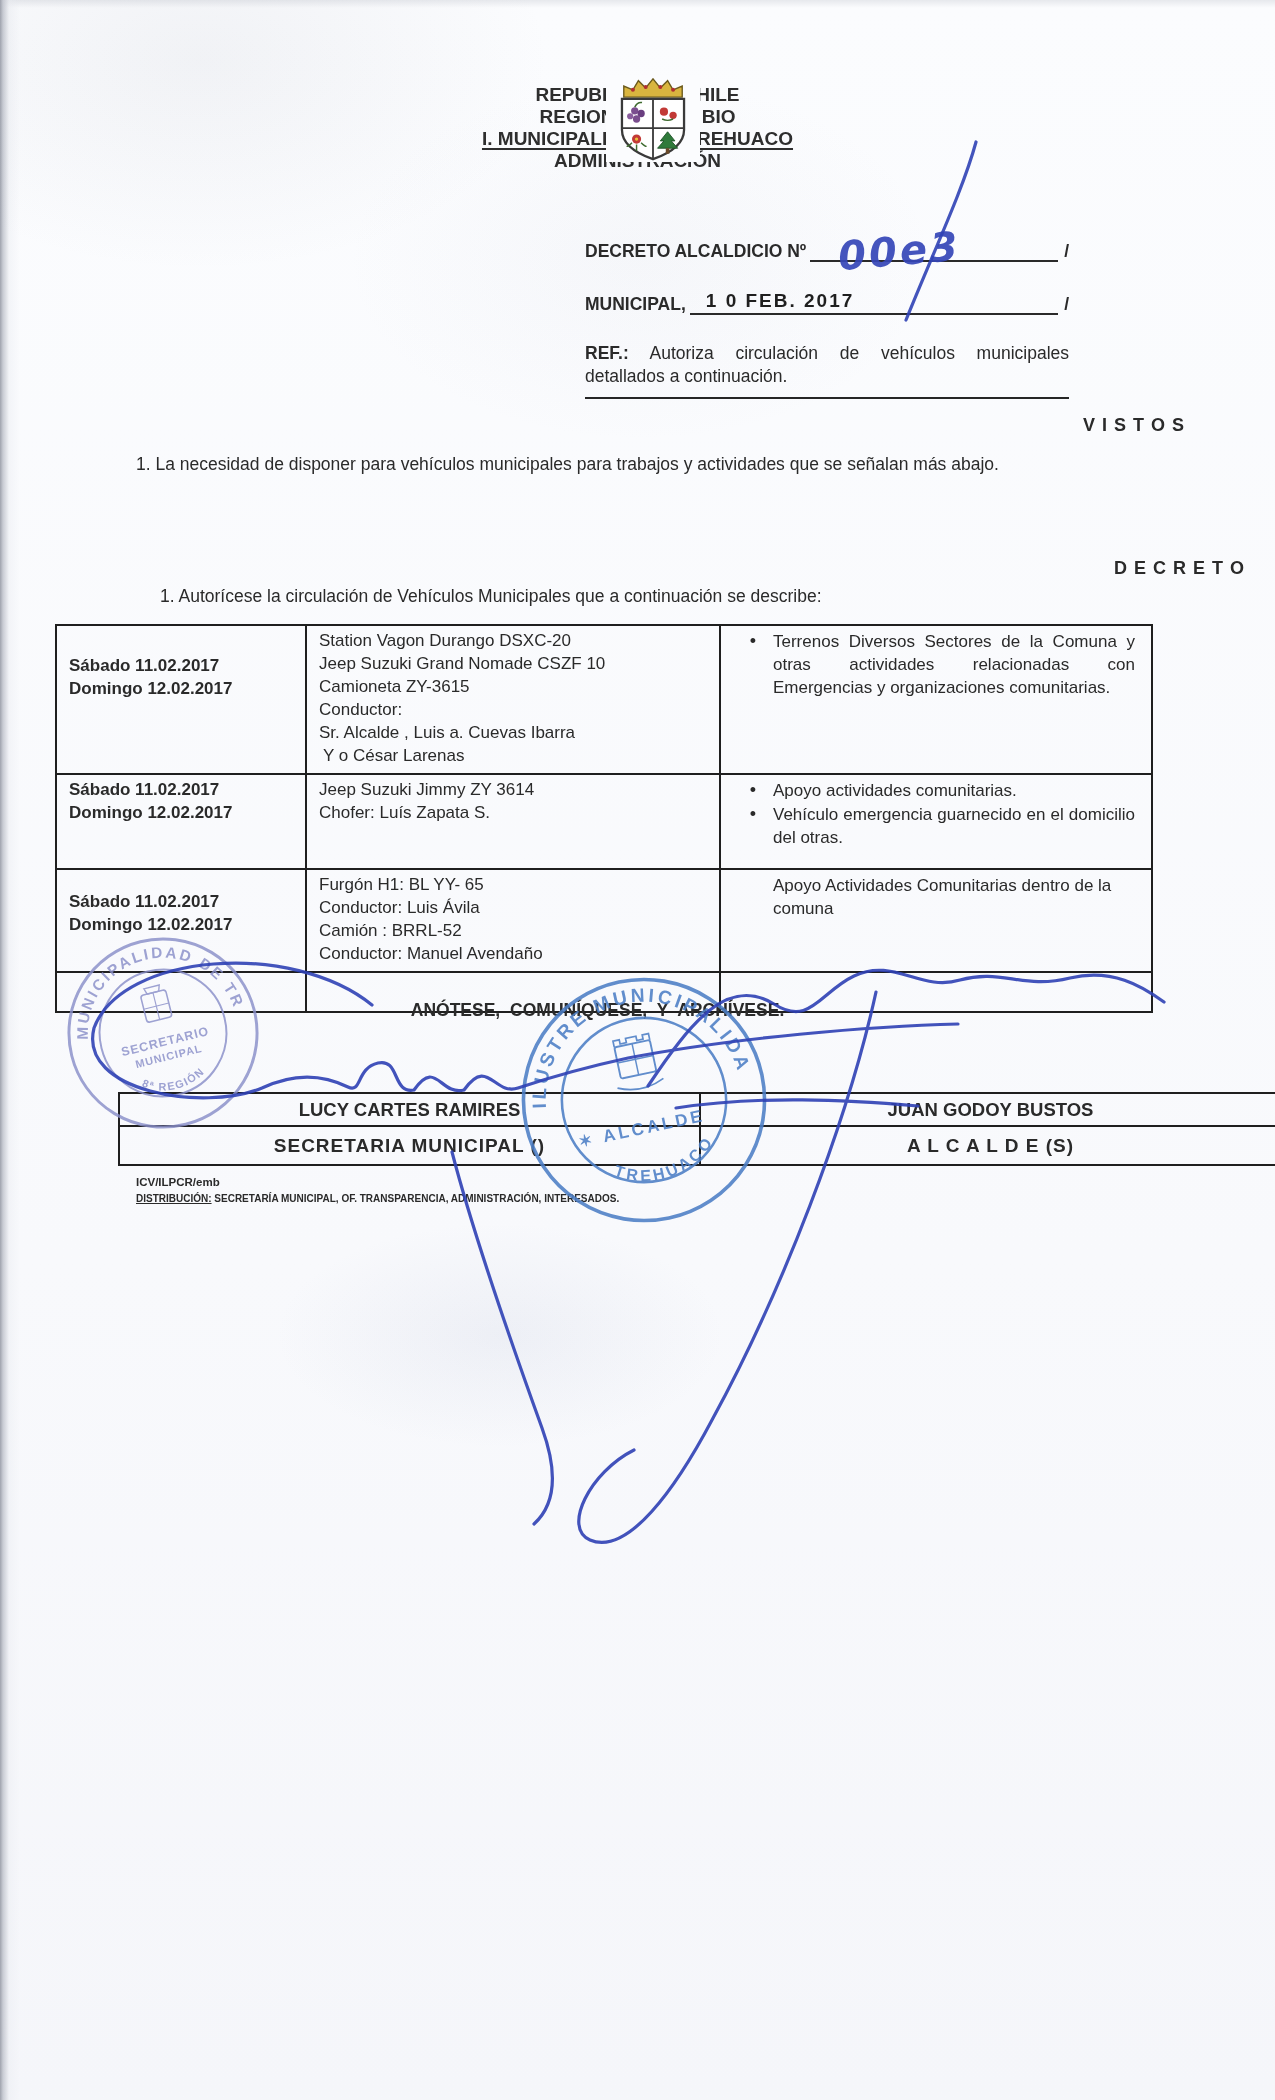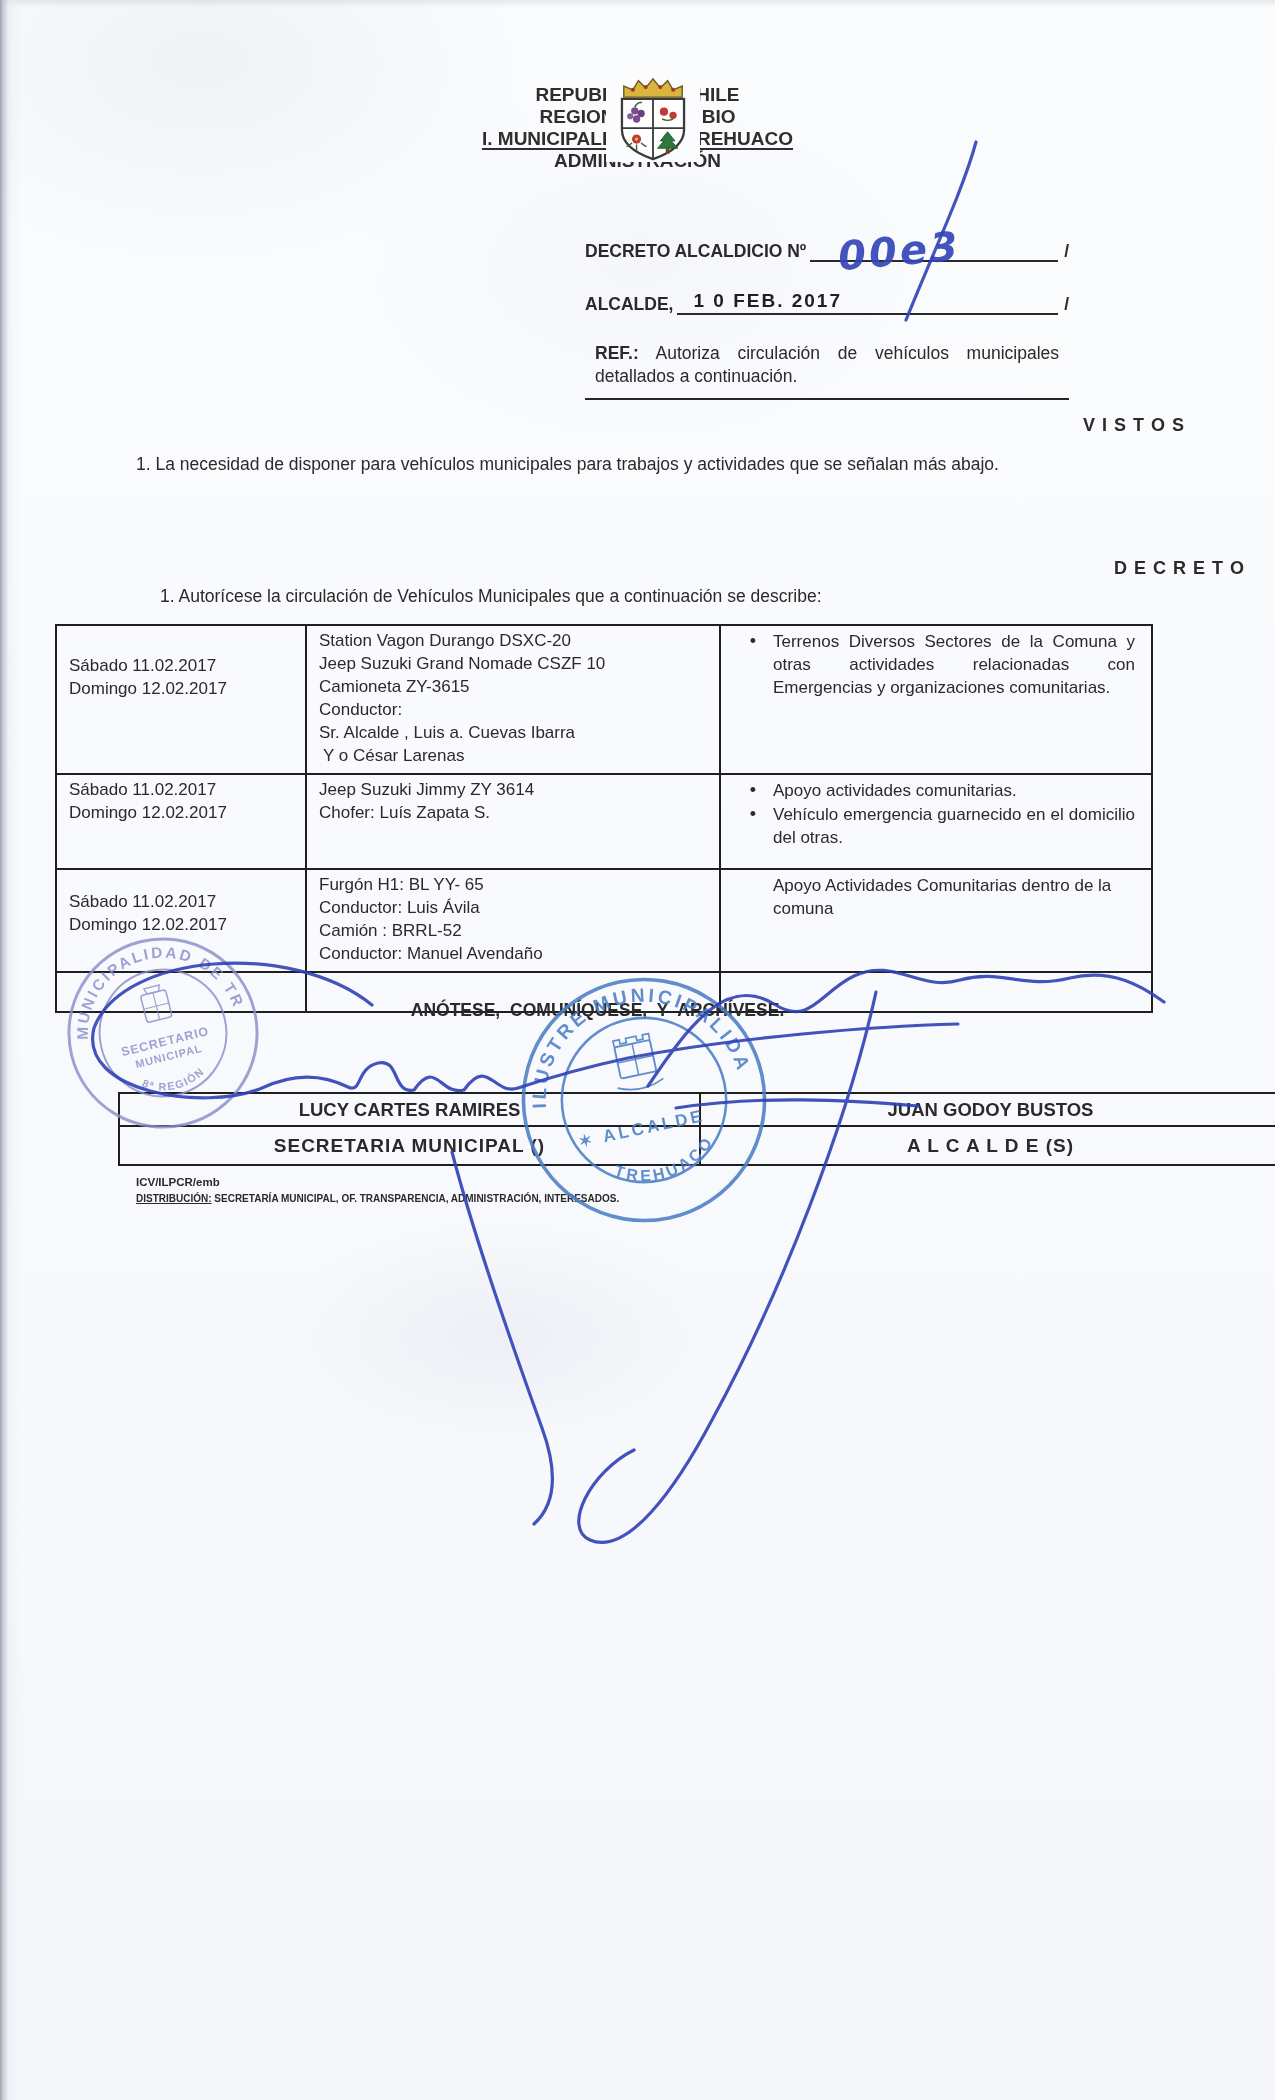--- a/index.html
+++ b/index.html
@@ -29,36 +29,36 @@
   .decree-right{position:absolute;left:585px;top:236px;width:484px;font-size:17.5px;}
   .dline{display:flex;align-items:flex-end;font-weight:bold;margin-bottom:27px;}
   .dlabel{white-space:nowrap;padding-right:4px;}
   .dfill{flex:1;border-bottom:2.2px solid #2a2a2a;position:relative;height:24px;}
   .dslash{font-weight:bold;padding-left:6px;}
   .handwritten{position:absolute;left:28px;bottom:-14px;
     font-family:"DejaVu Sans", sans-serif;font-style:italic;
     font-size:40px;color:#3546b8;transform:rotate(-5deg);letter-spacing:3px;opacity:.92;}
   .date-stamp{position:absolute;left:16px;bottom:1px;font-size:19px;letter-spacing:2px;
     color:#1f1f1f;white-space:nowrap;font-weight:bold;}
-  .ref-text{margin:10px;text-align:justify;line-height:23px;font-size:17.5px;}
+  .ref-text{margin:0;text-align:justify;line-height:23px;font-size:17.5px;}
   .ref-rule{margin-top:9px;border-top:2.6px solid #262626;height:0;}
   
   .center-head{position:absolute;left:0;right:90px;text-align:right;
     font-weight:bold;font-size:18px;letter-spacing:1px;}
   .vistos-head{top:415px;}
   .decreto-head{top:558px;right:30px;padding-left:32px;}
   .paras{position:absolute;left:136px;top:452px;width:1008px;font-size:17.5px;line-height:24.5px;}
   .paras p{margin:0;text-align:justify;}
   .decreto-item{position:absolute;left:160px;top:586px;width:990px;font-size:17.5px;}
   
   table.veh{position:absolute;left:55px;top:624px;width:1096px;border-collapse:collapse;
     table-layout:fixed;font-size:17px;line-height:23px;}
   table.veh td{border:2.4px solid #1f1f1f;vertical-align:top;padding:3px 10px 6px 12px;}
   table.veh col.c1{width:250px;} table.veh col.c2{width:414px;} table.veh col.c3{width:432px;}
-  .dates{font-weight:normal;}
+  .dates{font-weight:bold;}
   .pt-lg{padding-top:28px !important;}
   .pt-md{padding-top:20px !important;}
   .pli{display:flex;margin-top:1px;}
   .pli .b{flex:none;width:40px;text-align:center;font-size:18px;}
   .pli .t{flex:1;text-align:justify;padding-right:6px;}
   .pli.nobullet .b{visibility:hidden;}
   td.empty-row{height:38px;padding:0 !important;}
   
   .closing{position:absolute;top:1000px;left:0;right:80px;text-align:center;
     font-weight:bold;font-size:17.5px;word-spacing:5px;}
@@ -123,21 +123,21 @@
 
   <div class="decree-right">
     <div class="dline">
       <span class="dlabel">DECRETO ALCALDICIO Nº</span>
       <span class="dfill">
         <span class="handwritten">00e3</span>
       </span>
       <span class="dslash">/</span>
     </div>
     <div class="dline">
-      <span class="dlabel">ALCALDE,</span>
+      <span class="dlabel">MUNICIPAL,</span>
       <span class="dfill">
         <span class="date-stamp">1 0 FEB. 2017</span>
       </span>
       <span class="dslash">/</span>
     </div>
     <p class="ref-text"><b>REF.:</b><span> Autoriza circulación de vehículos municipales detallados a continuación.</span></p>
     <div class="ref-rule"></div>
   </div>
 
   <div class="center-head vistos-head">V I S T O S</div>

